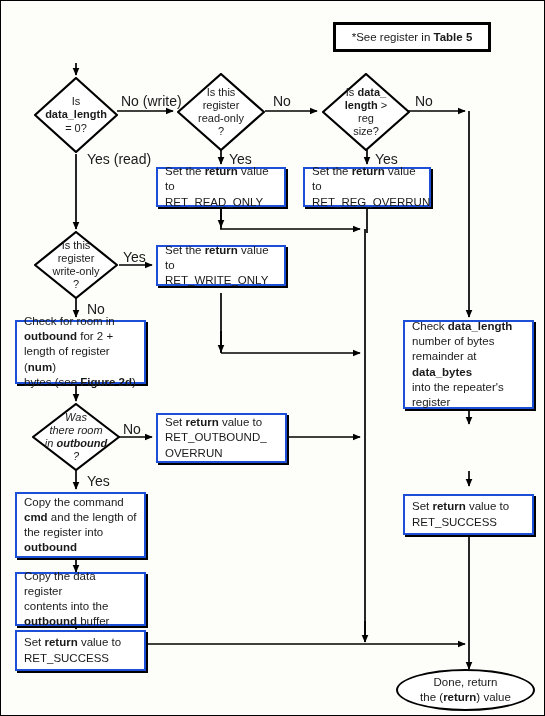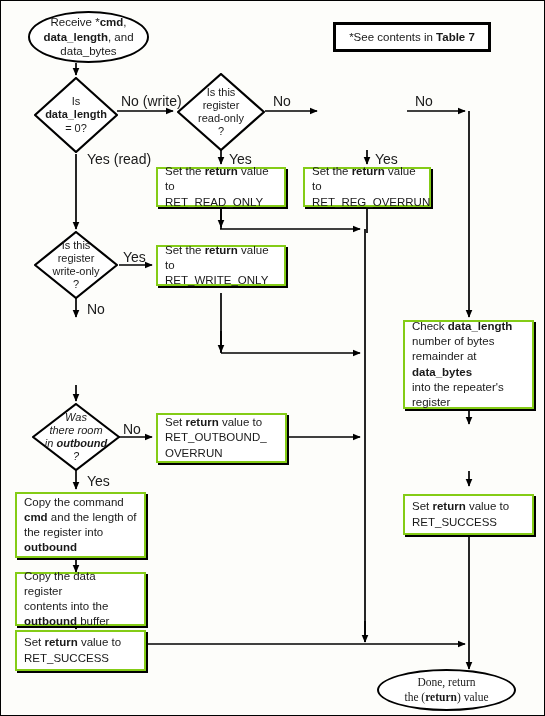--- a/index.html
+++ b/index.html
@@ -26,21 +26,21 @@
     pointer-events: none;
   }
   .node {
     position: absolute;
     box-sizing: border-box;
     display: flex;
     align-items: center;
     justify-content: flex-start;
   }
   .proc {
-    border: 2px solid #84cc16;
+    border: 2px solid #1d4ed8;
     background: #ffffff;
     padding: 4px 7px;
     font-size: 11.5px;
     line-height: 1.32;
     color: #1a1a1a;
     box-shadow: 2px 2px 0 #000000;
   }
   .proc .txt { display: block; width: 100%; }
   .note {
     border: 3px solid #000000;
@@ -152,30 +152,23 @@
       <path d="M364,620 L364,641" marker-end="url(#ah)"></path>
 
       <path d="M468,409 L468,423" marker-end="url(#ah)"></path>
 
       <path d="M468,470 L468,485" marker-end="url(#ah)"></path>
 
       <path d="M468,532 L468,668" marker-end="url(#ah)"></path>
     </g>
   </svg>
 
-  <div class="node term" style="left:27px; top:10px; width:121px; height:52px;">
-    <span>
-      <span>Receive *</span><b>cmd</b><span>,</span><br>
-      <b>data_length</b><span>, and</span><br>
-      <span>data_bytes</span>
-    </span>
-  </div>
 
   <div class="node note" style="left:332px; top:21px; width:158px; height:30px;">
-    <span><span>*See contents in </span><b>Table 7</b></span>
+    <span><span>*See register in </span><b>Table 5</b></span>
   </div>
 
   <div class="dia-wrap" style="left:33px; top:76px; width:84px; height:76px;">
     <svg viewBox="0 0 84 76" preserveAspectRatio="none">
         <polygon points="42,1 83,38 42,75 1,38" fill="#fff" stroke="#000" stroke-width="2.2"></polygon>
       </svg>
     <div class="dia-txt">
       <span>
         <span>Is</span><br>
         <b>data_length</b><br>
@@ -191,20 +184,33 @@
     <div class="dia-txt">
       <span>
         <span>Is this</span><br>
         <span>register</span><br>
         <span>read-only</span><br>
         <span>?</span>
       </span>
     </div>
   </div>
 
+  <div class="dia-wrap" style="left:321px; top:72px; width:88px; height:78px;">
+    <svg viewBox="0 0 88 78" preserveAspectRatio="none">
+        <polygon points="44,1 87,39 44,77 1,39" fill="#fff" stroke="#000" stroke-width="2.2"></polygon>
+      </svg>
+    <div class="dia-txt">
+      <span>
+        <span>Is </span><b>data_</b><br>
+        <b>length</b><span> &gt;</span><br>
+        <span>reg</span><br>
+        <span>size?</span>
+      </span>
+    </div>
+  </div>
 
   <div class="node proc" style="left:155px; top:166px; width:130px; height:40px;">
     <span class="txt">
       <span>Set the </span><b>return</b><span> value to</span><br>
       <span>RET_READ_ONLY</span>
     </span>
   </div>
 
   <div class="node proc" style="left:302px; top:166px; width:128px; height:40px;">
     <span class="txt">
@@ -227,20 +233,28 @@
     </div>
   </div>
 
   <div class="node proc" style="left:155px; top:244px; width:130px; height:41px;">
     <span class="txt">
       <span>Set the </span><b>return</b><span> value to</span><br>
       <span>RET_WRITE_ONLY</span>
     </span>
   </div>
 
+  <div class="node proc" style="left:14px; top:319px; width:131px; height:64px;">
+    <span class="txt">
+      <span>Check for room in</span><br>
+      <b>outbound</b><span> for 2 +</span><br>
+      <span>length of register (</span><b>num</b><span>)</span><br>
+      <span>bytes  (see </span><b>Figure 2d</b><span>)</span>
+    </span>
+  </div>
 
   <div class="dia-wrap" style="left:31px; top:402px; width:88px; height:68px;font-style:italic;">
     <svg viewBox="0 0 88 68" preserveAspectRatio="none">
         <polygon points="44,1 87,34 44,67 1,34" fill="#fff" stroke="#000" stroke-width="2.2"></polygon>
       </svg>
     <div class="dia-txt">
       <span>
         <span>Was</span><br>
         <span>there room</span><br>
         <span>in </span><b>outbound</b><br>
@@ -292,21 +306,21 @@
   </div>
 
 
   <div class="node proc" style="left:402px; top:493px; width:131px; height:41px;">
     <span class="txt">
       <span>Set </span><b>return</b><span> value to</span><br>
       <span>RET_SUCCESS</span>
     </span>
   </div>
 
-  <div class="node term" style="left:376px; top:668px; width:139px; height:42px;font-family:Liberation Serif, serif;">
+  <div class="node term" style="left:395px; top:668px; width:139px; height:42px;">
     <span>
       <span>Done, return</span><br>
       <span>the (</span><b>return</b><span>) value</span>
     </span>
   </div>
 
   <div class="lbl" style="left:120px; top:92px;">No (write)</div>
   <div class="lbl" style="left:86px;  top:150px;">Yes (read)</div>
   <div class="lbl" style="left:272px; top:92px;">No</div>
   <div class="lbl" style="left:228px; top:150px;">Yes</div>

